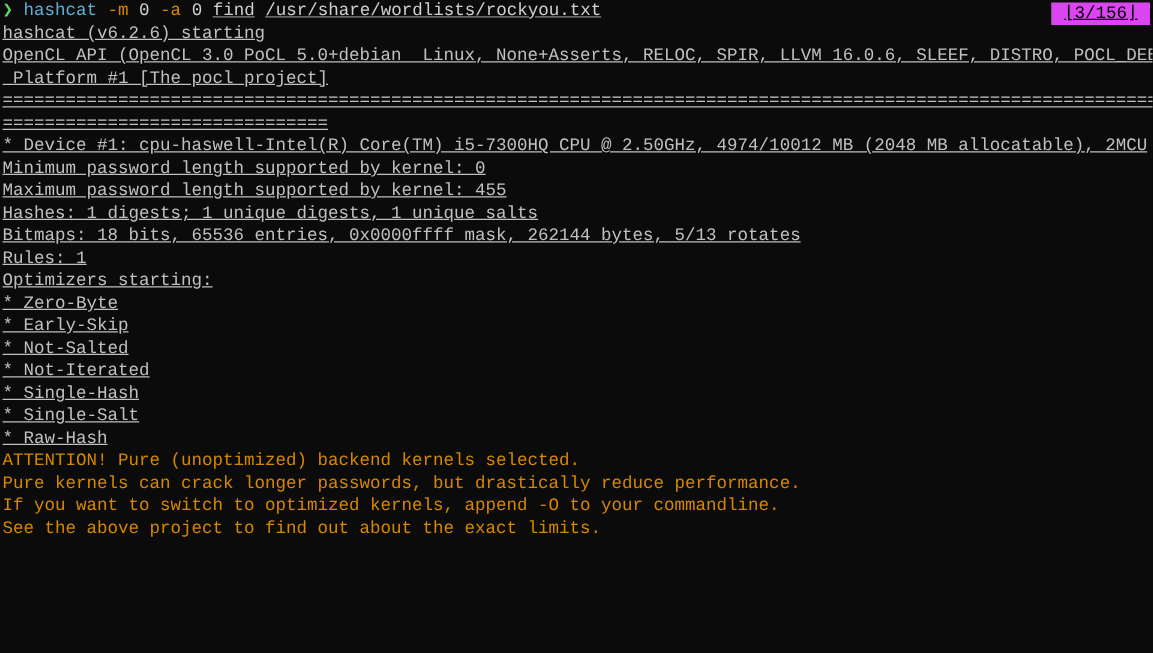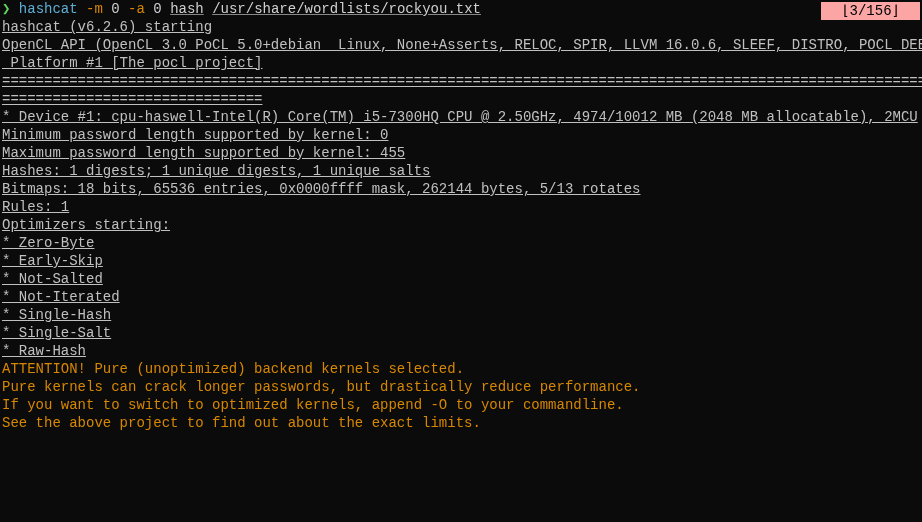--- a/index.html
+++ b/index.html
@@ -40,39 +40,40 @@
       color: #c0c0c0;
       text-decoration: underline;
     }
     .orange {
       color: #d78700;
     }
     .position-indicator {
       position: absolute;
       top: 2px;
       right: 2px;
-      background: #fca5a5;
+      background: #d946ef;
       color: #000;
-      padding: 0 20px;
+      padding: 0 10px;
       font-weight: normal;
+      text-decoration: underline;
     }
     .line {
       white-space: pre;
       display: block;
     }
     .cmdline {
       white-space: nowrap;
     }
   </style>
 </head>
 <body>
 
 <div class="position-indicator">⌊3/156⌋</div>
 
-<div class="cmdline"><span class="prompt-symbol">❯</span> <span class="cmd-name">hashcat</span> <span class="flag">-m</span> <span class="white">0</span> <span class="flag">-a</span> <span class="white">0</span> <span class="white underline">hash</span> <span class="white underline">/usr/share/wordlists/rockyou.txt</span></div>
+<div class="cmdline"><span class="prompt-symbol">❯</span> <span class="cmd-name">hashcat</span> <span class="flag">-m</span> <span class="white">0</span> <span class="flag">-a</span> <span class="white">0</span> <span class="white underline">find</span> <span class="white underline">/usr/share/wordlists/rockyou.txt</span></div>
 
 <span class="line gray">hashcat (v6.2.6) starting</span>
 <span class="line gray"></span>
 <span class="line gray">OpenCL API (OpenCL 3.0 PoCL 5.0+debian  Linux, None+Asserts, RELOC, SPIR, LLVM 16.0.6, SLEEF, DISTRO, POCL_DEBUG) -</span>
 <span class="line gray"> Platform #1 [The pocl project]</span>
 <span class="line gray">================================================================================================================</span>
 <span class="line gray">===============================</span>
 <span class="line gray">* Device #1: cpu-haswell-Intel(R) Core(TM) i5-7300HQ CPU @ 2.50GHz, 4974/10012 MB (2048 MB allocatable), 2MCU</span>
 <span class="line gray"></span>
 <span class="line gray">Minimum password length supported by kernel: 0</span>

